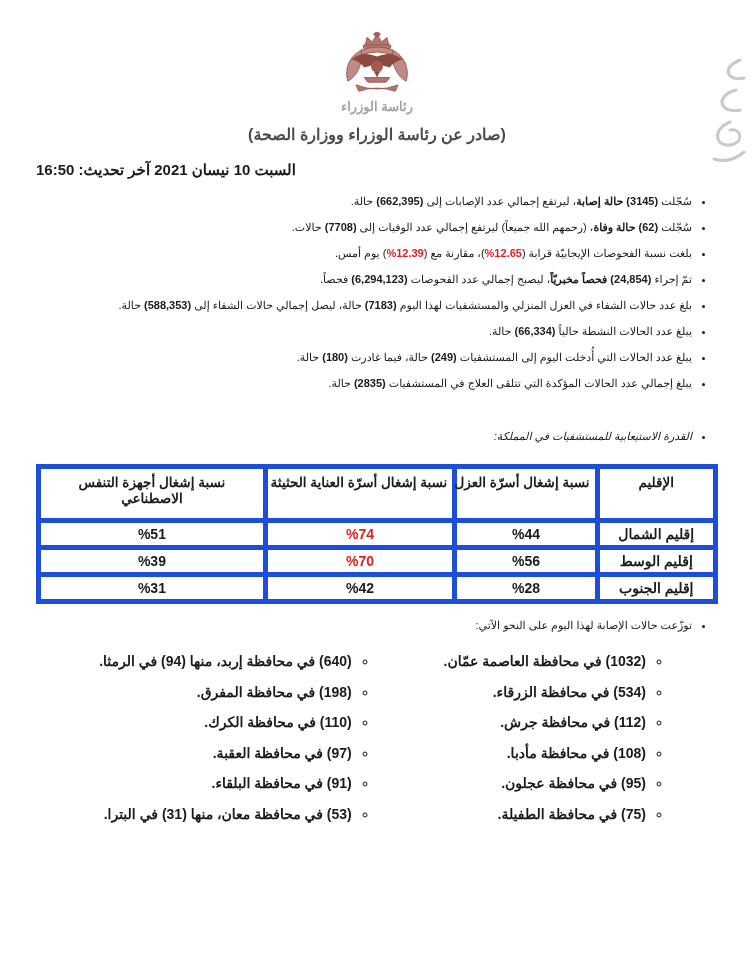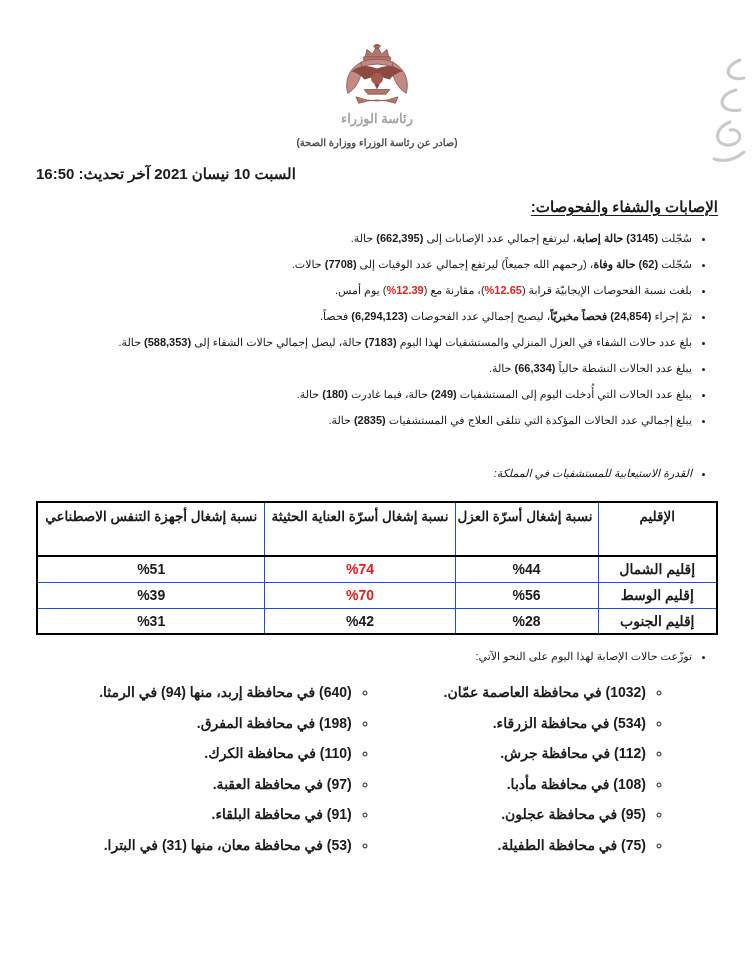--- a/index.html
+++ b/index.html
@@ -3,41 +3,41 @@
 <meta charset="utf-8">
 <style>
   :root{ --red:#e02020; --ink:#1b1b1b; }
   *{box-sizing:border-box;}
   body{margin:0;background:#fff;font-family:"Liberation Sans",sans-serif;}
   .page{position:relative;width:754px;height:960px;margin:0 auto;background:#ffffff;
         direction:rtl;color:var(--ink);overflow:hidden;}
   .content{padding:0 36px;}
 
   
-  .logo-wrap{padding-top:44px;text-align:center;}
+  .logo-wrap{padding-top:32px;text-align:center;}
   .crest{filter:blur(.3px);}
   .logo-caption{margin-top:1px;font-size:13px;font-weight:bold;color:#a3a3a3;
                 filter:blur(.7px);letter-spacing:1px;}
   .title{margin-top:16px;text-align:center;font-size:17.5px;font-weight:bold;}
-  .subtitle{margin-top:11px;text-align:center;font-size:10px;font-weight:bold;color:#4c4c4c;}
+  .subtitle{margin-top:11px;text-align:center;font-size:16px;font-weight:bold;color:#4c4c4c;}
   .date-line{margin-top:17px;text-align:left;font-size:15px;font-weight:bold;}
   .section-heading{margin-top:15px;font-size:15px;font-weight:bold;text-decoration:underline;
                    text-underline-offset:3px;}
 
   
   ul.main-list{margin:9px 0 0;padding:0 26px 0 0;list-style:disc;}
   ul.main-list li{font-size:11px;line-height:26px;text-align:right;}
   .bold{font-weight:bold;}
   .red{color:var(--red);}
   ul.capacity-list{margin-top:27px;font-style:italic;}
 
   
   table.cap-table{width:682px;margin:15px auto 0;border-collapse:collapse;table-layout:fixed;
                   border:2px solid #000;}
-  .cap-table th,.cap-table td{border:1px solid #1d4ed8;text-align:center;font-weight:bold;
+  .cap-table th,.cap-table td{border:5px solid #1d4ed8;text-align:center;font-weight:bold;
                   padding:3px 5px;}
   .cap-table thead tr{border-bottom:2px solid #000;}
   .cap-table th{height:54px;vertical-align:top;font-size:13.5px;padding-top:5px;}
   .cap-table th.nowrap{white-space:nowrap;}
   .cap-table td{height:26px;font-size:14px;}
   .cap-table td.red{color:var(--red);}
 
   
   ul.dist-intro{margin-top:8px;}
   .dist{display:flex;padding:8px 56px 0 0;}
@@ -91,21 +91,20 @@
           <path d="M36 50 h28 l-4 5 h-20 z"></path>
           <path d="M27 58 q23 9 46 0 l-3 7 q-20 -7 -40 0 z"></path>
         </g>
       </svg>
       <div class="logo-caption">رئاسة الوزراء</div>
     </div>
 
     <div class="subtitle">(صادر عن رئاسة الوزراء ووزارة الصحة)</div>
     <div class="date-line">السبت 10 نيسان 2021 آخر تحديث: 16:50</div>
 
-    <div class="section-heading">الإصابات والشفاء والفحوصات:</div>
 
     <ul class="main-list" id="main-bullets">
         <li><span>سُجّلت </span><span class="bold">(3145) حالة إصابة</span><span>، ليرتفع إجمالي عدد الإصابات إلى </span><span class="bold">(662,395)</span><span> حالة.</span></li>
         <li><span>سُجّلت </span><span class="bold">(62) حالة وفاة</span><span>، (رحمهم الله جميعاً) ليرتفع إجمالي عدد الوفيات إلى </span><span class="bold">(7708)</span><span> حالات.</span></li>
         <li><span>بلغت نسبة الفحوصات الإيجابيّة قرابة (</span><span class="bold red">12.65%</span><span>)، مقارنة مع (</span><span class="bold red">12.39%</span><span>) يوم أمس.</span></li>
         <li><span>تمّ إجراء </span><span class="bold">(24,854) فحصاً مخبريّاً</span><span>، ليصبح إجمالي عدد الفحوصات </span><span class="bold">(6,294,123)</span><span> فحصاً.</span></li>
         <li><span>بلغ عدد حالات الشفاء في العزل المنزلي والمستشفيات لهذا اليوم </span><span class="bold">(7183)</span><span> حالة، ليصل إجمالي حالات الشفاء إلى </span><span class="bold">(588,353)</span><span> حالة.</span></li>
         <li><span>يبلغ عدد الحالات النشطة حالياً </span><span class="bold">(66,334)</span><span> حالة.</span></li>
         <li><span>يبلغ عدد الحالات التي أُدخلت اليوم إلى المستشفيات </span><span class="bold">(249)</span><span> حالة، فيما غادرت </span><span class="bold">(180)</span><span> حالة.</span></li>
         <li><span>يبلغ إجمالي عدد الحالات المؤكدة التي تتلقى العلاج في المستشفيات </span><span class="bold">(2835)</span><span> حالة.</span></li>

